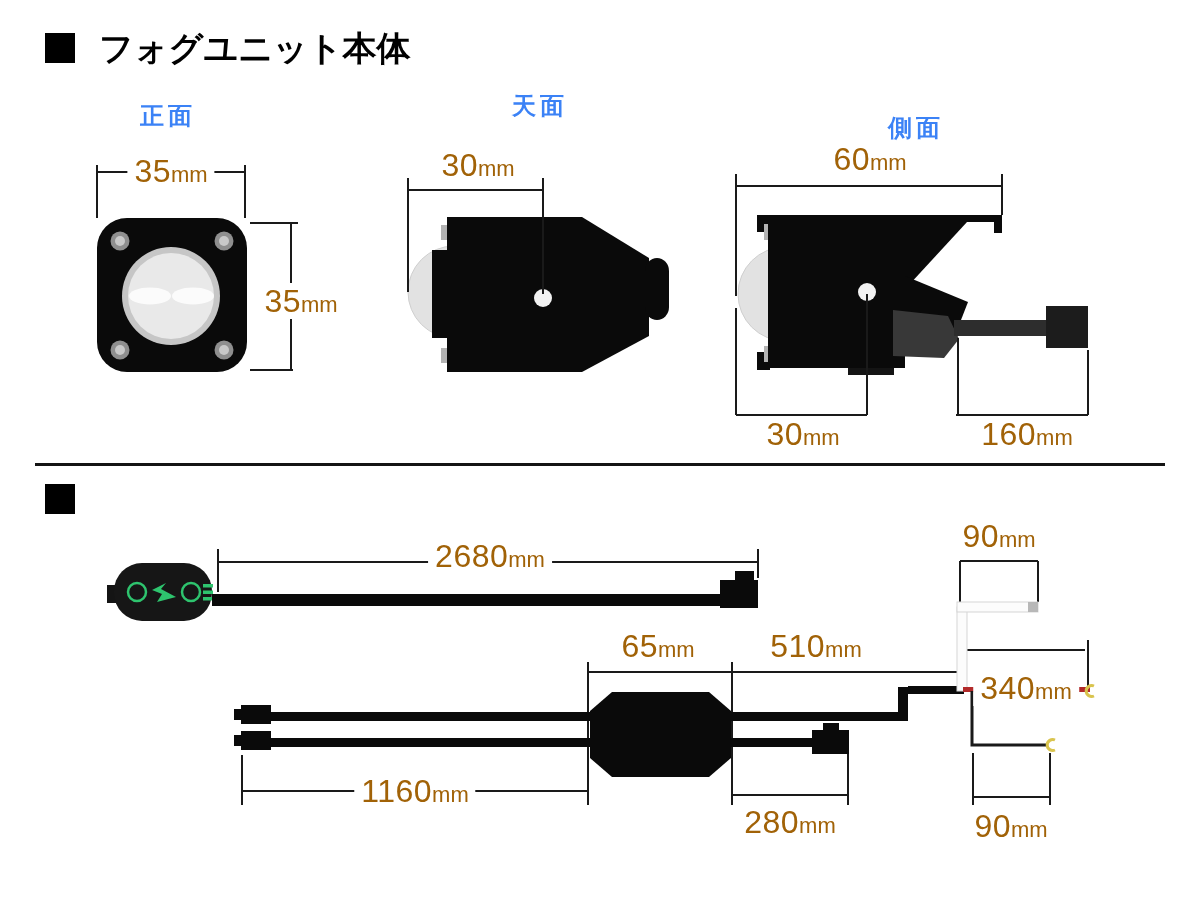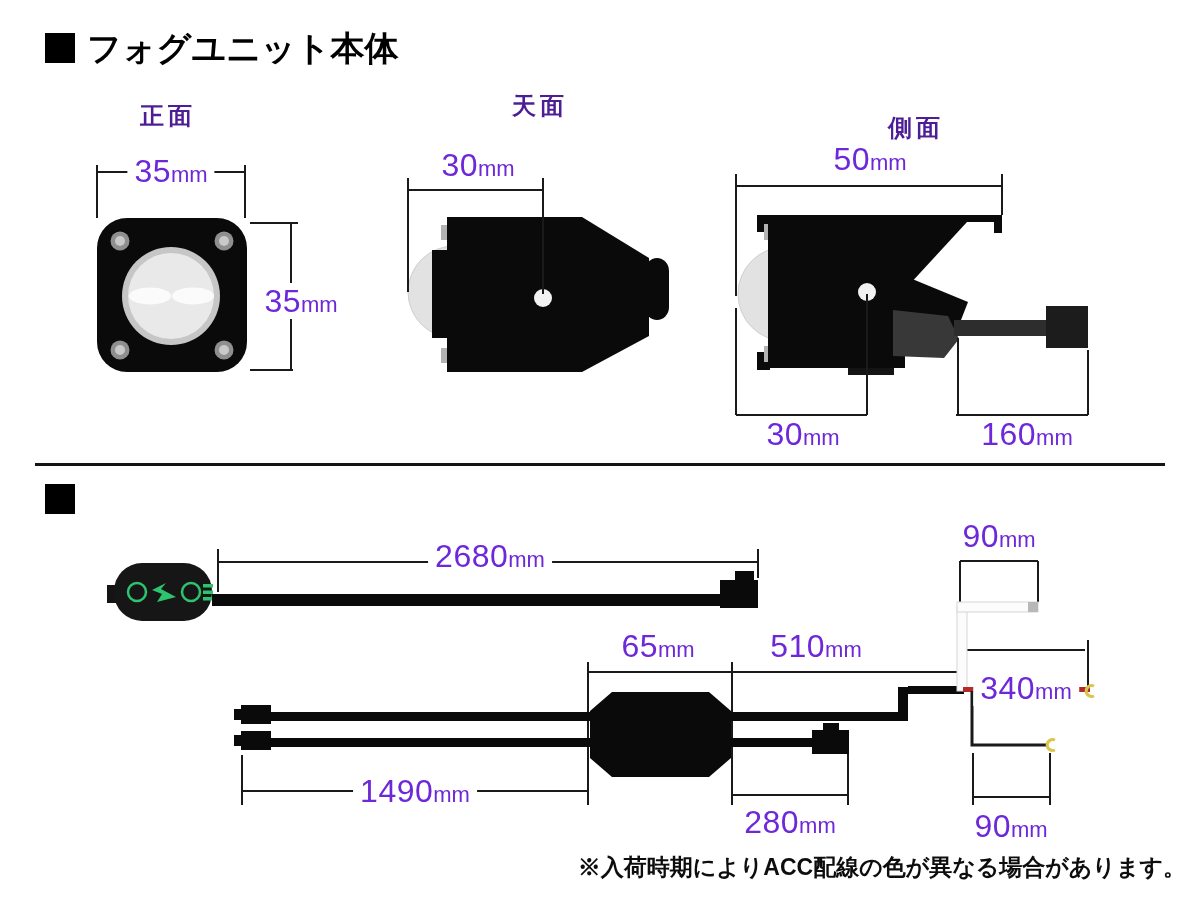--- a/index.html
+++ b/index.html
@@ -1,25 +1,25 @@
 <!DOCTYPE html>
 <html><head>
 <meta charset="utf-8">
 <style>
   html,body{margin:0;padding:0;background:#fff}
   .canvas{position:relative;width:1200px;height:900px;background:#ffffff;
           font-family:"Liberation Sans",sans-serif;color:#111;overflow:hidden}
   .layer{position:absolute;left:0;top:0}
-  .sec-title{position:absolute;display:flex;align-items:center;gap:12px;
+  .sec-title{position:absolute;display:flex;align-items:center;gap:24px;
              font-size:34px;font-weight:bold;color:#000;white-space:nowrap;line-height:1}
   .bullet{width:30px;height:30px;background:#000;display:inline-block;flex:0 0 auto}
   .view-label{position:absolute;transform:translateX(-50%);font-size:24px;font-weight:bold;
-              letter-spacing:4px;color:#4c1d95;white-space:nowrap;line-height:1}
+              letter-spacing:4px;color:#3b82f6;white-space:nowrap;line-height:1}
   .dim{position:absolute;transform:translate(-50%,-50%);background:#fff;padding:2px 7px;
-       white-space:nowrap;line-height:1;color:#6d28d9}
+       white-space:nowrap;line-height:1;color:#a16207}
   .dim .v{font-size:32px;letter-spacing:0.5px}
   .dim .u{font-size:22px}
   .note{position:absolute;font-size:23px;font-weight:bold;color:#0d0d0d;white-space:nowrap;line-height:1}
   .divider{position:absolute;background:#141414}
   .ln{stroke:#1a1a1a;stroke-width:2;fill:none}
   .thin{stroke:#1a1a1a;stroke-width:3;fill:none}
 </style>
 </head>
 <body>
 
@@ -150,55 +150,54 @@
   <div class="dim" style="left:171px;top:171px">
     <span class="v">35</span><span class="u">mm</span>
   </div>
   <div class="dim" style="left:301px;top:301px">
     <span class="v">35</span><span class="u">mm</span>
   </div>
   <div class="dim" style="left:478px;top:165px">
     <span class="v">30</span><span class="u">mm</span>
   </div>
   <div class="dim" style="left:870px;top:159px">
-    <span class="v">50</span><span class="u">mm</span>
+    <span class="v">60</span><span class="u">mm</span>
   </div>
   <div class="dim" style="left:803px;top:434px">
     <span class="v">30</span><span class="u">mm</span>
   </div>
   <div class="dim" style="left:1027px;top:434px">
     <span class="v">160</span><span class="u">mm</span>
   </div>
 
   <div class="divider" style="left:35px;top:463px;width:1130px;height:3px"></div>
 
   <div class="sec-title" style="left:45px;top:484px">
     <span class="bullet"></span>
   </div>
 
   <div class="dim" style="left:490px;top:556px">
     <span class="v">2680</span><span class="u">mm</span>
   </div>
   <div class="dim" style="left:415px;top:791px">
-    <span class="v">1490</span><span class="u">mm</span>
+    <span class="v">1160</span><span class="u">mm</span>
   </div>
   <div class="dim" style="left:658px;top:646px">
     <span class="v">65</span><span class="u">mm</span>
   </div>
   <div class="dim" style="left:816px;top:646px">
     <span class="v">510</span><span class="u">mm</span>
   </div>
   <div class="dim" style="left:1026px;top:688px">
     <span class="v">340</span><span class="u">mm</span>
   </div>
   <div class="dim" style="left:999px;top:536px">
     <span class="v">90</span><span class="u">mm</span>
   </div>
   <div class="dim" style="left:1011px;top:826px">
     <span class="v">90</span><span class="u">mm</span>
   </div>
   <div class="dim" style="left:790px;top:822px">
     <span class="v">280</span><span class="u">mm</span>
   </div>
 
-  <div class="note" style="right:14px;top:856px">※入荷時期によりACC配線の色が異なる場合があります。</div>
 
 </div>
 
 </body></html>

